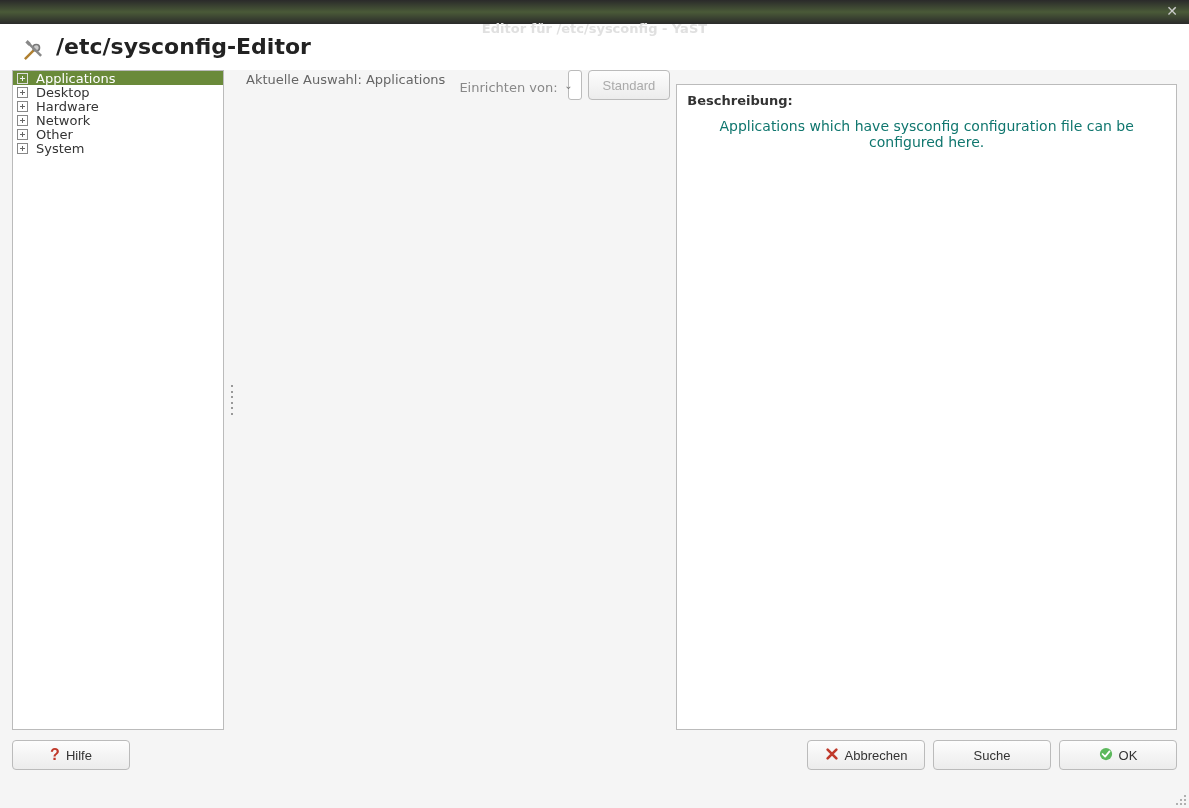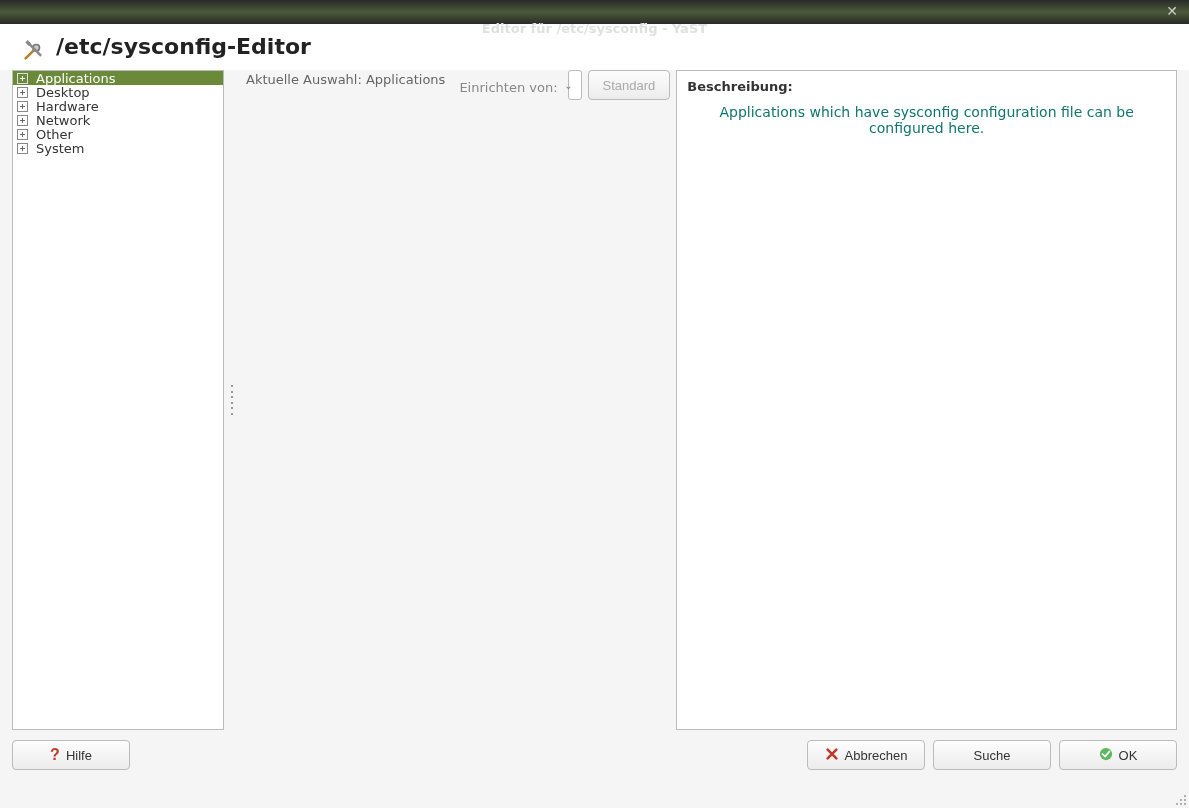--- a/index.html
+++ b/index.html
@@ -181,20 +181,21 @@
   font-size: 13px;
   cursor: pointer;
   color: #333;
 }
 .btn.disabled { color: #aaa; cursor: default; }
 .desc-box {
   flex: 1;
   border: 1px solid #bbb;
   background: #fff;
   padding: 8px 10px;
+  margin-top: 14px;
   overflow-y: auto;
 }
 .desc-title {
   font-weight: bold;
   font-size: 13px;
   color: #333;
   margin-bottom: 10px;
 }
 .desc-text { font-size: 14px; color: #0f766e; text-align: center; }
 

